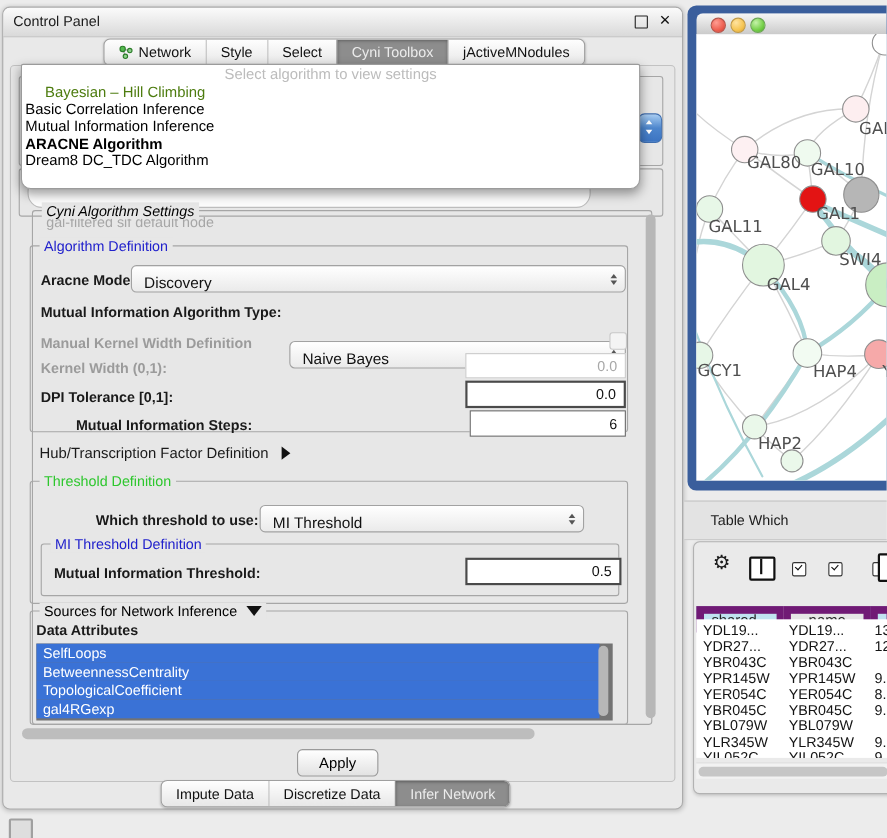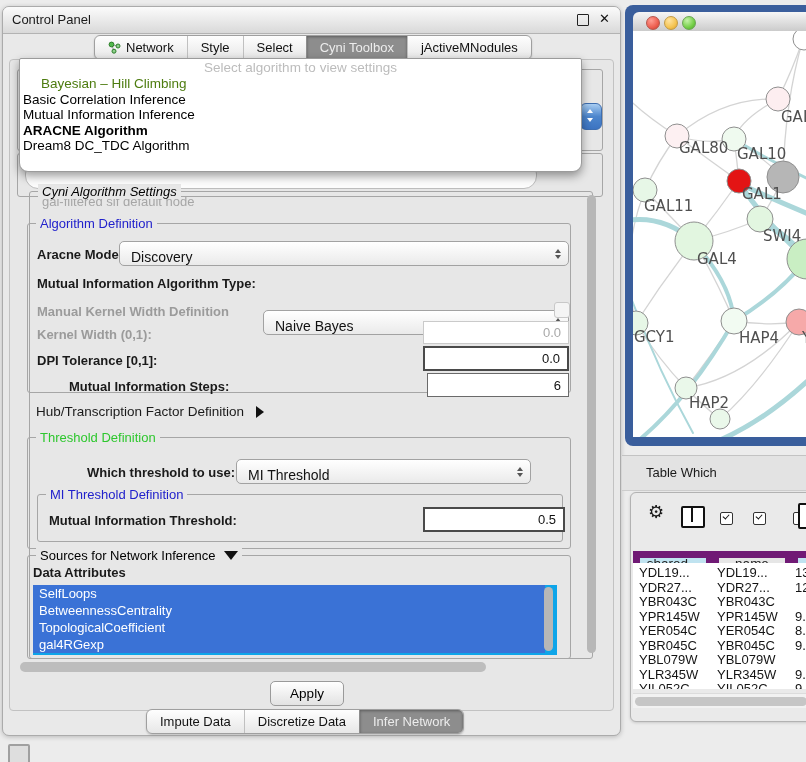--- a/index.html
+++ b/index.html
@@ -158,21 +158,21 @@
     <span>0.5</span>
   </div>
 
   <div class="groupbox" style="left:24px;top:548px;width:542px;height:102px;">
     <span class="legend">
       <span>Sources for Network Inference</span>
       <span style="display:inline-block;margin-left:5px;width:0;height:0;border-left:7px solid transparent;border-right:7px solid transparent;border-top:9px solid #111;vertical-align:0px;"></span>
     </span>
   </div>
   <span class="abs lbl b" style="left:30px;top:558px;">Data Attributes</span>
-  <div class="abs" style="left:30px;top:578px;width:524px;height:70px;background:#0ea5e9;overflow:hidden;">
+  <div class="abs" style="left:30px;top:578px;width:524px;height:70px;background:#737373;overflow:hidden;">
     <div class="attr-item" style="width:506px;">SelfLoops</div>
     <div class="attr-item" style="width:506px;">BetweennessCentrality</div>
     <div class="attr-item" style="width:506px;">TopologicalCoefficient</div>
     <div class="attr-item" style="width:506px;">gal4RGexp</div>
   </div>
   <div class="thumb" style="left:541px;top:580px;width:9px;height:64px;"></div>
 
   <div class="abs" style="left:267px;top:674px;width:72px;height:23px;border:1px solid #9a9a9a;border-radius:5px;
               background:linear-gradient(#ffffff,#e2e2e2);display:flex;align-items:center;justify-content:center;font-size:13.5px;">
     <span>Apply</span>

